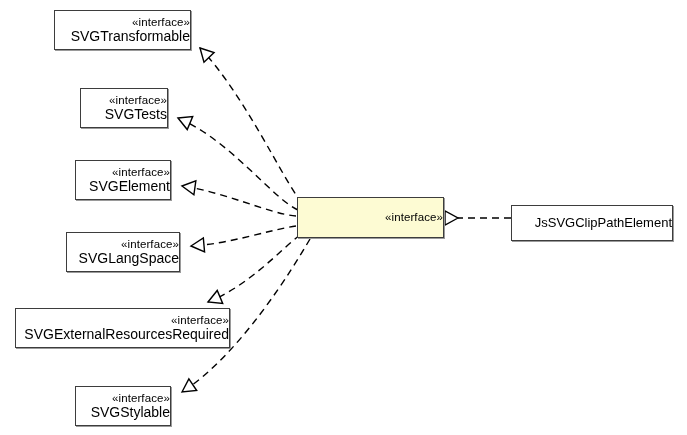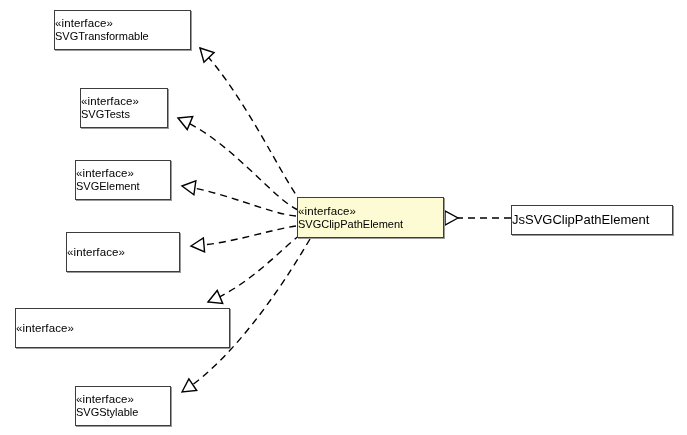--- a/index.html
+++ b/index.html
@@ -29,37 +29,37 @@
     pointer-events: none;
   }
   .uml-node {
     position: absolute;
     box-sizing: border-box;
     background: #ffffff;
     border: 1px solid #3d3d3d;
     box-shadow: 1px 1px 0 0 #9a9a9a;
     display: flex;
     flex-direction: column;
-    align-items: flex-start;
+    align-items: flex-end;
     justify-content: center;
     text-align: center;
     line-height: 1.12;
     color: #000000;
     cursor: pointer;
   }
   .uml-node.highlight {
     background: #fdfbd3;
   }
   .stereotype {
     font-size: 11.5px;
     letter-spacing: 0.1px;
     white-space: nowrap;
   }
   .node-title {
-    font-size: 11px;
+    font-size: 14px;
     white-space: nowrap;
   }
   .node-title-only {
     font-size: 13px;
     white-space: nowrap;
   }
 </style>
 </head>
 <body>
 
@@ -104,30 +104,31 @@
       <div class="uml-node" style="left: 80px; top: 88px; width: 88px; height: 40px;">
         <div class="stereotype">«interface»</div>
         <div class="node-title">SVGTests</div>
       </div>
       <div class="uml-node" style="left: 75px; top: 160px; width: 96px; height: 40px;">
         <div class="stereotype">«interface»</div>
         <div class="node-title">SVGElement</div>
       </div>
       <div class="uml-node" style="left: 66px; top: 232px; width: 114px; height: 40px;">
         <div class="stereotype">«interface»</div>
+        <div class="node-title">SVGLangSpace</div>
       </div>
       <div class="uml-node" style="left: 15px; top: 308px; width: 215px; height: 40px;">
         <div class="stereotype">«interface»</div>
+        <div class="node-title">SVGExternalResourcesRequired</div>
       </div>
       <div class="uml-node" style="left: 75px; top: 386px; width: 96px; height: 40px;">
         <div class="stereotype">«interface»</div>
         <div class="node-title">SVGStylable</div>
       </div>
       <div class="uml-node highlight" style="left: 297px; top: 197px; width: 147px; height: 41px;">
         <div class="stereotype">«interface»</div>
-        <div class="node-title">SVGClipPathElement</div>
       </div>
-      <div class="uml-node" style="left: 511px; top: 205px; width: 162px; height: 30px;">
+      <div class="uml-node" style="left: 511px; top: 205px; width: 162px; height: 36px;">
         <div class="node-title-only">JsSVGClipPathElement</div>
       </div>
     </div>
 
 </div>
 
 </body></html>

